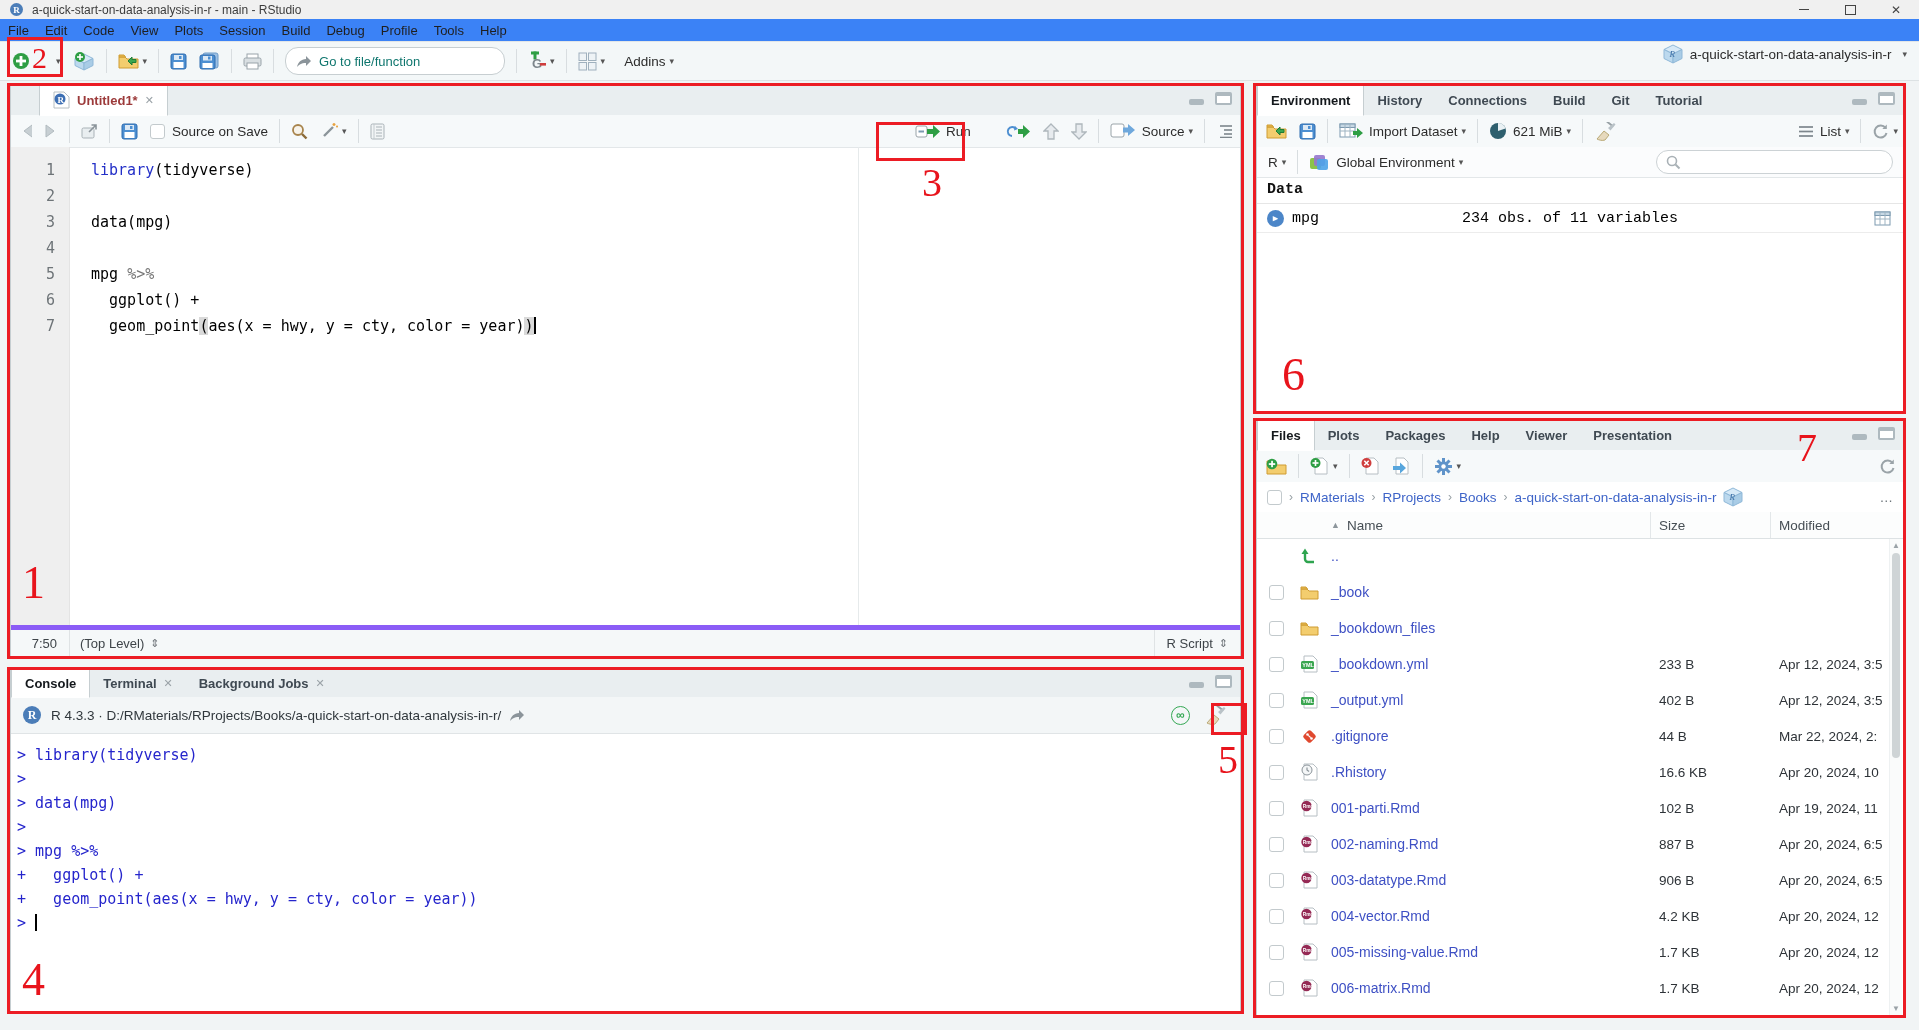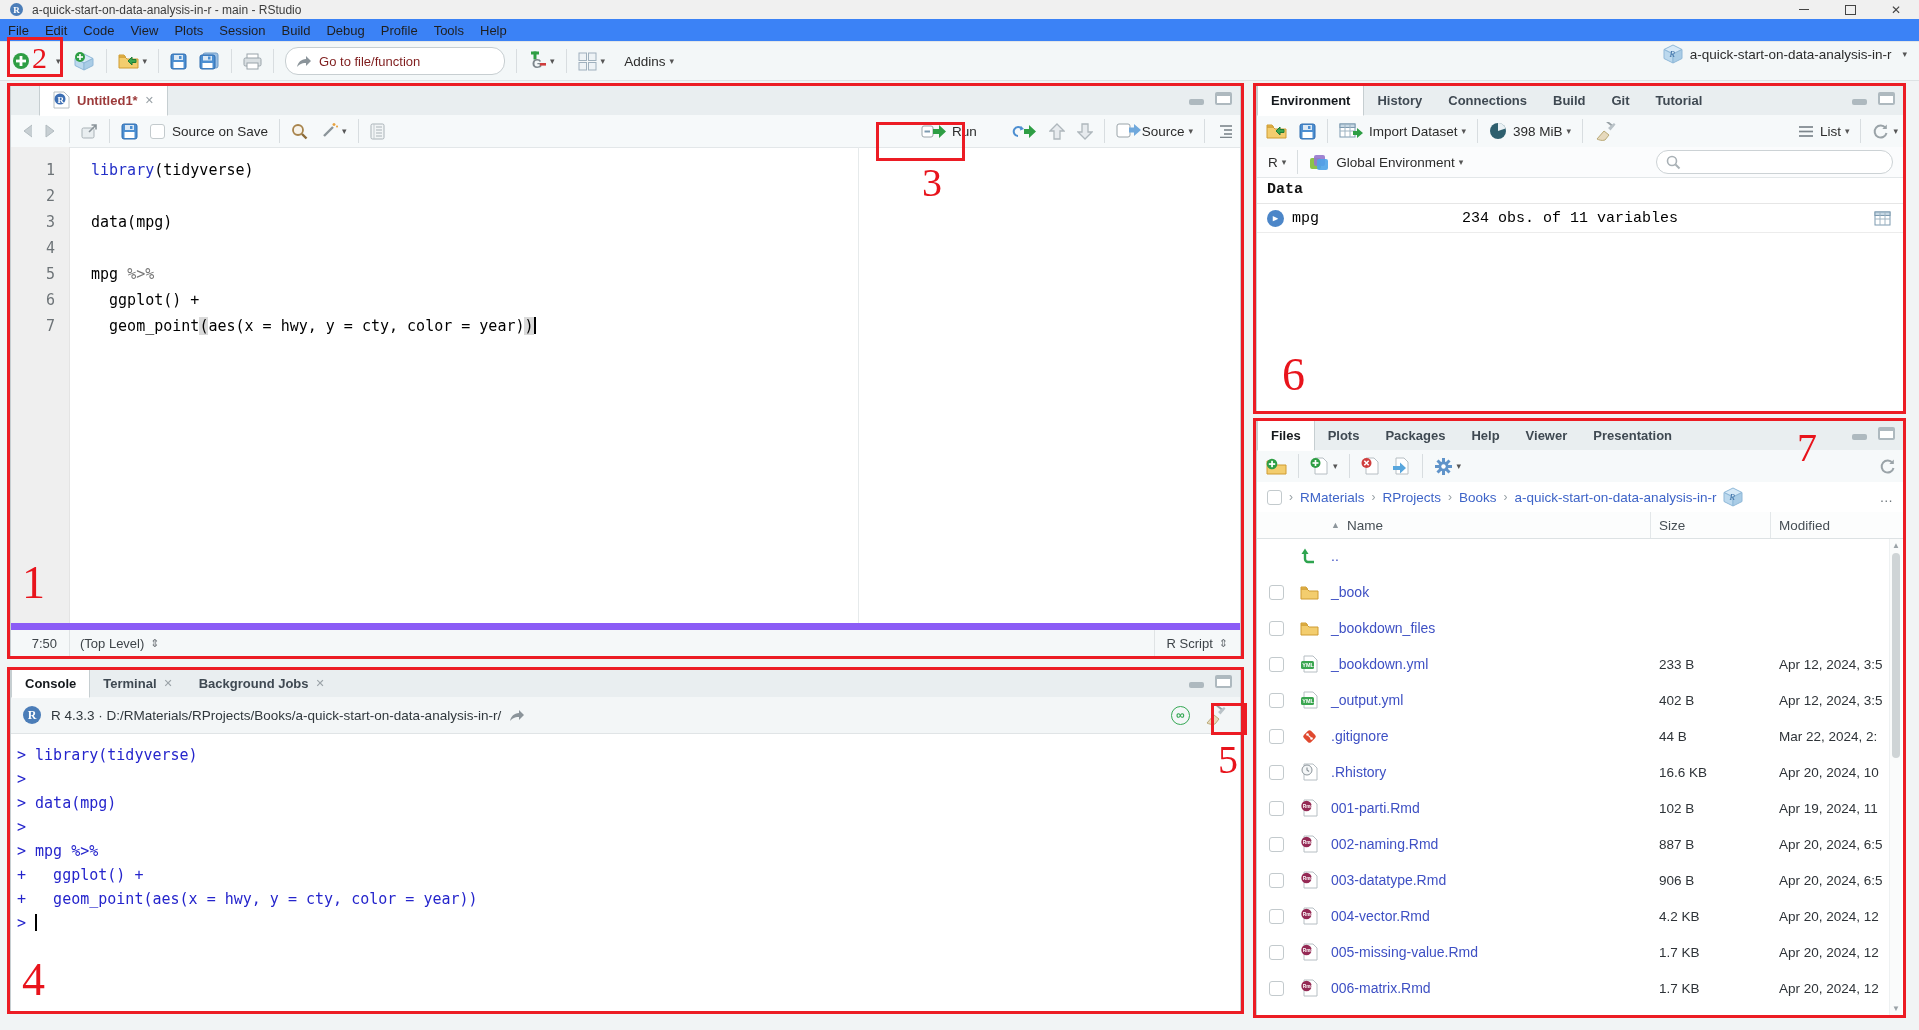--- a/index.html
+++ b/index.html
@@ -20,21 +20,21 @@
   .menubar{position:absolute;left:0;top:19px;width:100%;height:22px;background:#3b82f6;
            display:flex;align-items:center;font-size:13px;color:#1f1f1f;}
   .menu-item{padding:0 8px;}
   .toolbar{position:absolute;left:0;top:41px;width:100%;height:38px;background:#f3f7f8;
            border-top:1px solid #e2e6e8;border-bottom:1px solid #dde2e4;display:flex;align-items:center;}
   .tb{display:inline-flex;align-items:center;margin:0 3px;height:28px;padding:0 3px;}
   .vsep{width:1px;height:24px;background:#d8dde0;margin:0 5px;flex:0 0 auto;}
   .caret{font-size:9px;color:#555;margin-left:4px;}
   .goto{display:inline-flex;align-items:center;width:198px;height:26px;border:1px solid #c7ced1;
         border-radius:13px;background:#fff;margin:0 6px;padding:0 10px;gap:7px;}
-  .goto span.ph{color:#7f1d1d;font-size:13px;}
+  .goto span.ph{color:#0f766e;font-size:13px;}
   .addins-label{font-size:13.5px;color:#2c2c2c;}
   .project-sel{position:absolute;right:12px;top:44px;display:flex;align-items:center;gap:7px;font-size:13.5px;color:#2c2c2c;}
   
   .pane{position:absolute;background:#fff;border:1px solid #c6ced1;box-sizing:border-box;}
   .tabstrip{position:absolute;left:0;top:0;right:0;height:30px;background:#e9eef0;
             border-bottom:1px solid #c6ced1;display:flex;align-items:stretch;}
   .tab{display:inline-flex;align-items:center;padding:0 13px;font-size:13px;font-weight:bold;
        color:#3f4952;gap:7px;position:relative;}
   .tab.active{background:#fff;border-left:1px solid #c6ced1;border-right:1px solid #c6ced1;
               margin-bottom:-1px;border-bottom:1px solid #fff;z-index:2;color:#14181c;}
@@ -52,21 +52,21 @@
           font-family:"DejaVu Sans Mono","Liberation Mono",monospace;font-size:15px;}
   .gutter-bg{position:absolute;left:0;top:0;bottom:0;width:58px;background:#efefef;border-right:1px solid #e4e4e4;}
   .margin-line{position:absolute;left:847px;top:0;bottom:0;width:1px;background:#e6eaeb;}
   .code-area{position:absolute;left:0;top:10px;right:0;}
   .cline{display:flex;height:26px;line-height:26px;}
   .cline .ln{width:58px;flex:0 0 auto;text-align:right;padding-right:14px;box-sizing:border-box;color:#6e7478;}
   .cline .ctext{padding-left:22px;white-space:pre;color:#000;}
   .seg-kw{color:#2430c8;} .seg-pl{color:#000;} .seg-op{color:#777;}
   .seg-match{background:#d9d9d9;}
   .cursor{display:inline-block;width:2px;height:17px;background:#000;vertical-align:-3px;}
-  .src-status{position:absolute;left:0;right:0;bottom:0;height:26px;background:#f5f8f9;border-top:7px solid #8b5cf6;
+  .src-status{position:absolute;left:0;right:0;bottom:0;height:26px;background:#f5f8f9;border-top:5px solid #8b5cf6;
               display:flex;align-items:center;font-size:13px;color:#3e4449;}
   .src-status .pos{width:58px;text-align:right;padding-right:12px;box-sizing:border-box;}
   .src-status .sdiv{width:1px;height:100%;background:#dfe3e5;}
   .src-status .scope{padding:0 10px;display:flex;align-items:center;gap:6px;}
   .src-status .ftype{margin-left:auto;display:flex;align-items:center;gap:6px;padding:0 12px;border-left:1px solid #dfe3e5;height:100%;}
   .updown{font-size:11px;color:#6b7176;}
   .run-btn{display:inline-flex;align-items:center;gap:5px;font-size:13.5px;color:#2c2c2c;padding:2px 6px;}
   
   #console-pane{left:10px;top:668px;width:1231px;height:344px;text-decoration:underline;}
   .console-header{position:absolute;left:0;top:28px;right:0;height:36px;background:#f3f6f7;
@@ -423,21 +423,21 @@
           </span>
         </span>
       <span class="vsep"></span>
       <span class="tb">
         <span class="ic">
             <svg width="26" height="16" viewBox="0 0 26 16">
               <rect x="1" y="1" width="13" height="13" rx="2" fill="#fff" stroke="#9aa4a9"></rect>
               <path d="M13 4.5 h5 v-3.5 l7 6 -7 6 v-3.5 h-5 z" fill="#6fa8dc"></path>
             </svg>
           </span>
-        <span style="">Source</span>
+        <span style="margin-left:6px">Source</span>
         <span class="caret">▾</span>
       </span>
       <span class="vsep"></span>
       <span class="tb" style="margin-right:4px">
           <span class="ic">
             <svg width="17" height="14" viewBox="0 0 17 14">
               <g stroke="#7d868c" stroke-width="1.6">
                 <line x1="4" y1="2" x2="16" y2="2"></line>
                 <line x1="8" y1="6" x2="16" y2="6"></line>
                 <line x1="8" y1="10" x2="16" y2="10"></line>
@@ -609,21 +609,21 @@
         <span class="caret">▾</span>
       </span>
       <span class="vsep"></span>
       <span class="tb">
         <span class="ic">
             <svg width="18" height="18" viewBox="0 0 18 18">
               <circle cx="9" cy="9" r="8" fill="#2e5f6e"></circle>
               <path d="M9 9 L9 1 A8 8 0 0 1 16.5 6.5 z" fill="#e9f1f4"></path>
             </svg>
           </span>
-        <span class="tb-label" style="margin-left:6px">398 MiB</span>
+        <span class="tb-label" style="margin-left:6px">621 MiB</span>
         <span class="caret">▾</span>
       </span>
       <span class="vsep"></span>
       <span class="tb">
           <span class="ic">
             <svg width="22" height="19" viewBox="0 0 22 19">
               <line x1="12" y1="2" x2="20" y2="2" stroke="#98a1a6" stroke-width="2" transform="rotate(38 16 2)"></line>
               <path d="M14 6 L20 1 l1.5 1.5 -5 6 z" fill="#b9c2c7"></path>
               <path d="M3 17 l7 -8 5 4 -4 5 c-3 1 -6 0 -8 -1 z" fill="#e6d9bd" stroke="#b9a976"></path>
             </svg>

